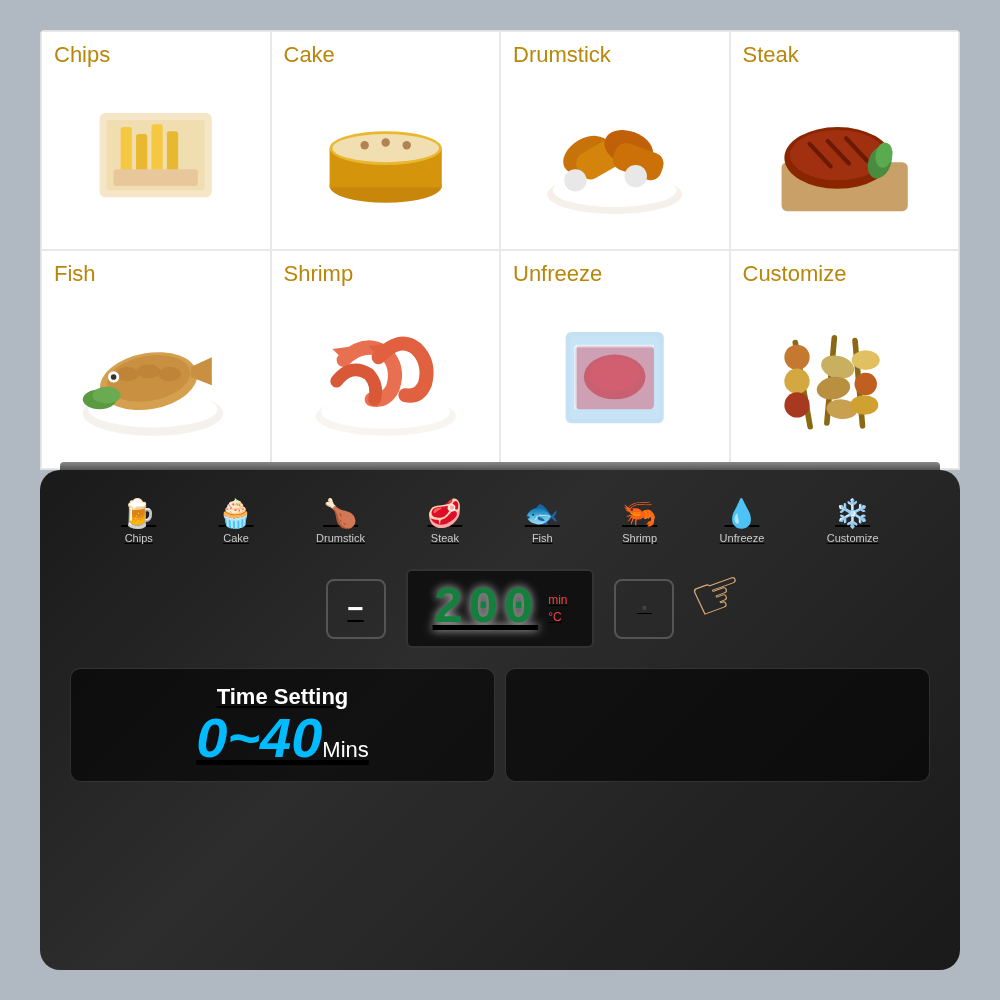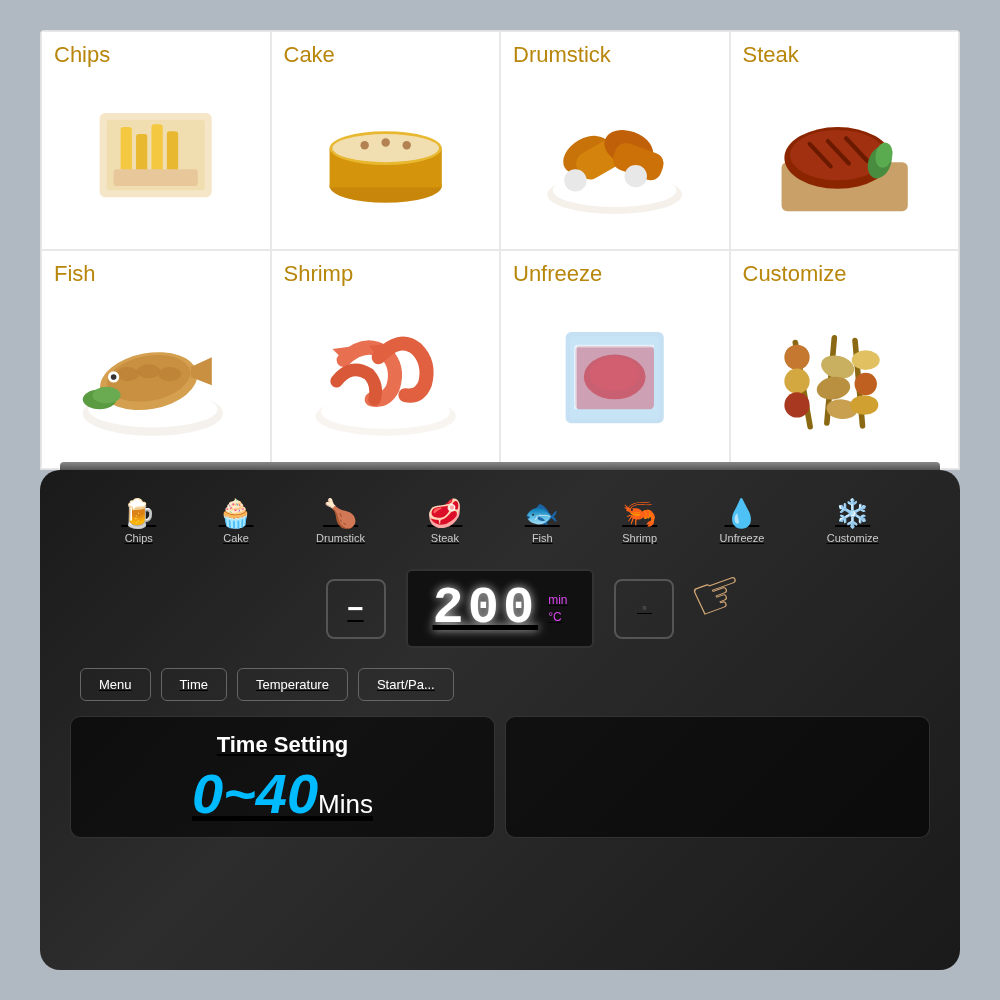--- a/index.html
+++ b/index.html
@@ -150,31 +150,31 @@
       border-radius: 6px;
       padding: 8px 25px;
       display: flex;
       align-items: center;
       gap: 10px;
     }
 
     .temp-number {
       font-size: 52px;
       font-weight: bold;
-      color: #ffffff;
+      color: #15803d;
       font-family: 'Courier New', monospace;
       letter-spacing: 4px;
       text-shadow: 0 0 10px rgba(255,255,255,0.8);
     }
 
     .temp-units {
       display: flex;
       flex-direction: column;
       font-size: 12px;
-      color: #d946ef;
+      color: #ef4444;
       line-height: 1.4;
     }
 
     .plus-btn {
       background: transparent;
       border: 2px solid #555;
       border-radius: 8px;
       color: white;
       font-size: 28px;
       width: 60px;
@@ -226,21 +226,21 @@
       background: rgba(0,0,0,0.6);
       border: 1.5px solid rgba(255,255,255,0.15);
       border-radius: 10px;
       padding: 15px 20px;
     }
 
     .info-box-title {
       font-size: 22px;
       font-weight: bold;
       color: white;
-      margin-bottom: 8px;
+      margin-bottom: 0;
       text-align: center;
     }
 
     .info-box-value {
       font-size: 52px;
       font-weight: 900;
       text-align: center;
       line-height: 1;
     }
   </style>
@@ -462,32 +462,26 @@
         </div>
       </div>
       <div style="position:relative;">
         <button class="plus-btn">
           <span style="font-size:12px;color:#aaa;line-height:1.2;text-align:center;">▪️</span>
         </button>
         <span class="finger-icon">☞</span>
       </div>
     </div>
 
-    <div class="buttons-row">
-      <button class="ctrl-btn">Menu</button>
-      <button class="ctrl-btn">Time</button>
-      <button class="ctrl-btn">Temperature</button>
-      <button class="ctrl-btn">Start/Pa...</button>
-    </div>
 
     <div class="info-row">
       <div class="info-box">
         <div class="info-box-title">Time Setting</div>
         <div class="info-box-value">
-          <span style="color:#00bbff; font-size:56px; font-weight:900; font-style:italic;">0~40</span><span style="color:white; font-size:26px; font-weight:normal;">Mins</span>
+          <span style="color:#00bbff; font-size:56px; font-weight:900; font-style:italic;">0~40</span><span style="color:white; font-size:22px; font-weight:normal;">Mins</span>
         </div>
       </div>
       <div class="info-box">
       </div>
     </div>
 
   </div>
 
 </div>
 

